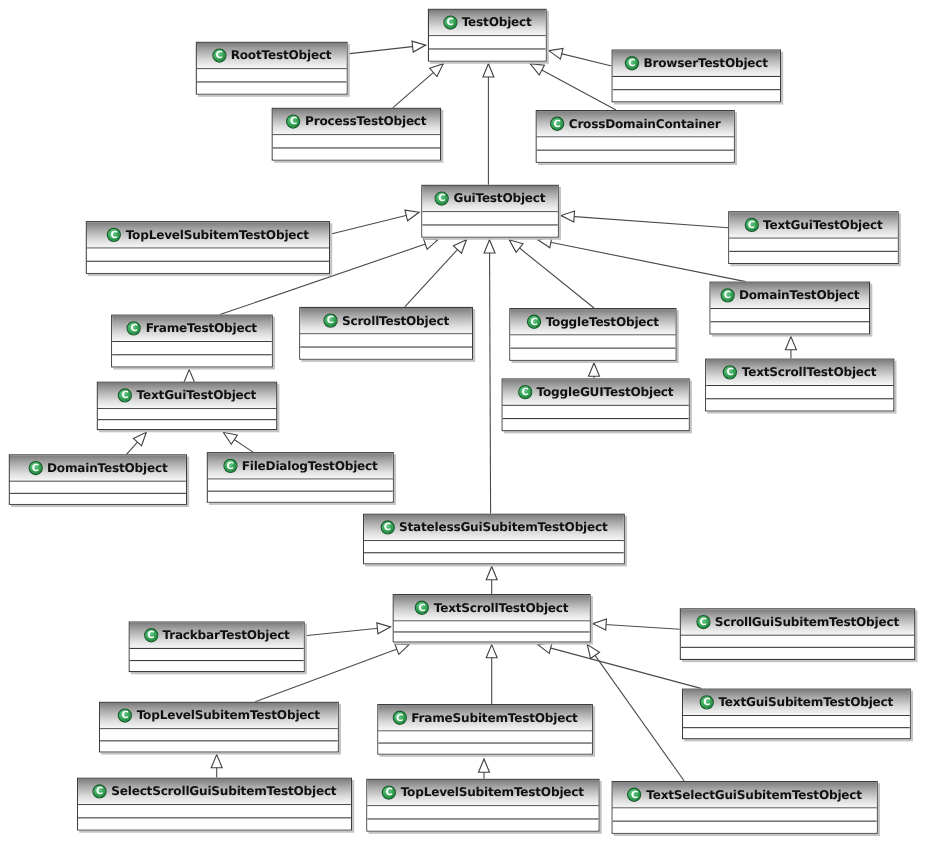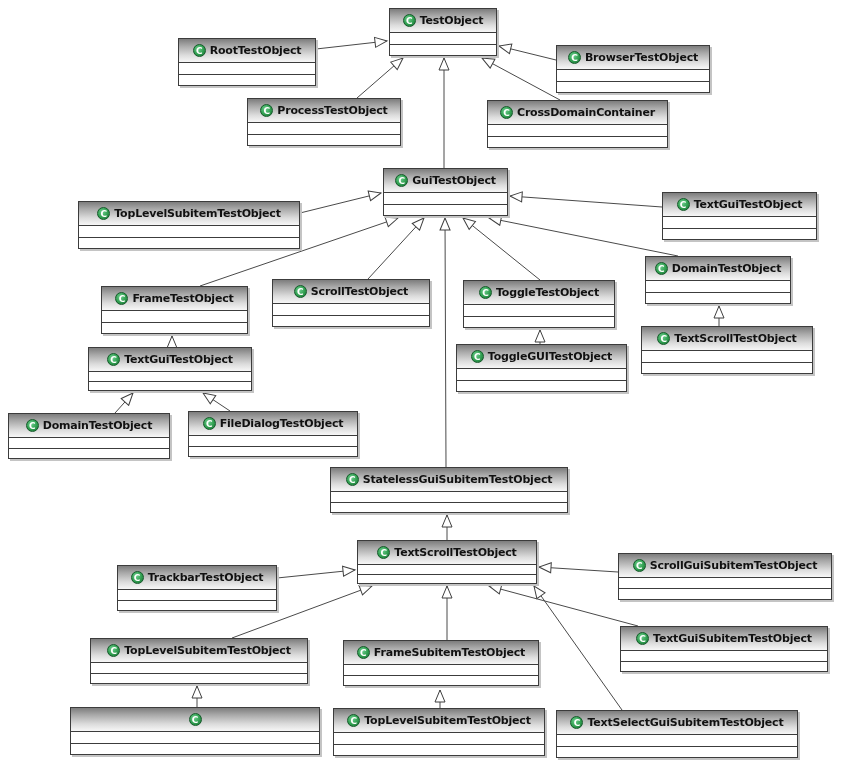--- a/index.html
+++ b/index.html
@@ -293,20 +293,21 @@
         <div class="cls-header">
           <span class="cls-icon">C</span>
           <span class="cls-name">FrameSubitemTestObject</span>
         </div>
         <div class="cls-row" style="height: 10px;"></div>
         <div class="cls-row" style="height: 10px;"></div>
       </div>
       <div class="cls" style="left: 70px; top: 707px; width: 250px; height: 48px;">
         <div class="cls-header">
           <span class="cls-icon">C</span>
+          <span class="cls-name">SelectScrollGuiSubitemTestObject</span>
         </div>
         <div class="cls-row" style="height: 11px;"></div>
         <div class="cls-row" style="height: 11px;"></div>
       </div>
       <div class="cls" style="left: 333px; top: 708px; width: 212px; height: 48px;">
         <div class="cls-header">
           <span class="cls-icon">C</span>
           <span class="cls-name">TopLevelSubitemTestObject</span>
         </div>
         <div class="cls-row" style="height: 11px;"></div>

